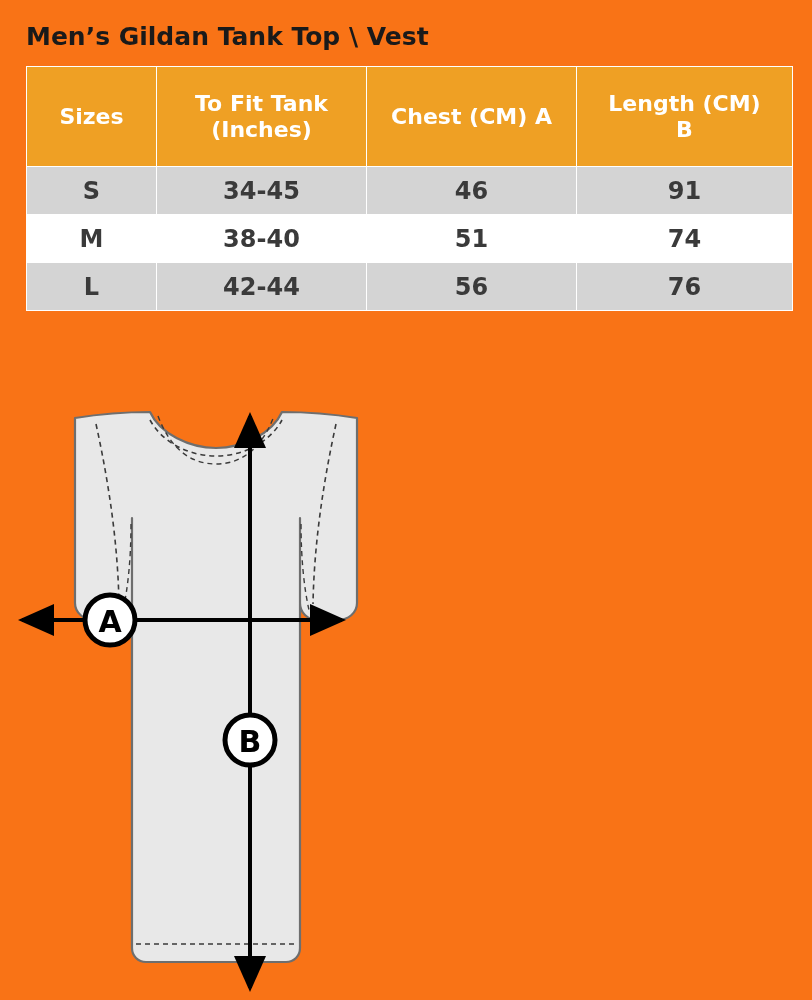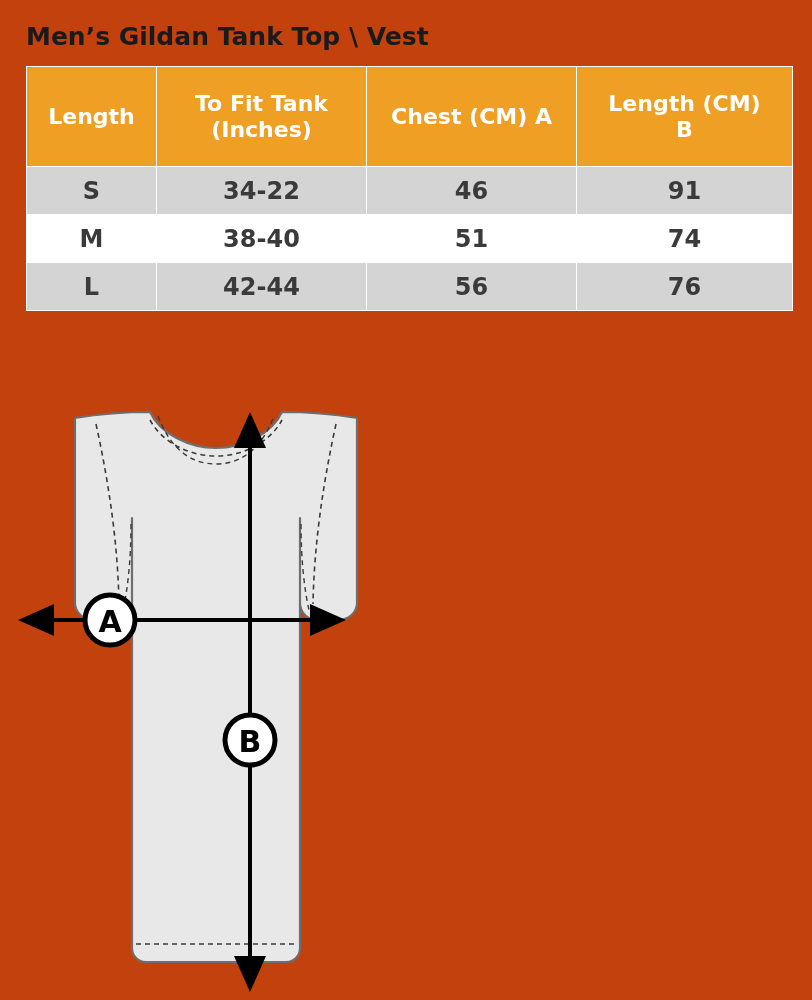--- a/index.html
+++ b/index.html
@@ -8,21 +8,21 @@
     padding: 0;
     width: 812px;
     height: 1000px;
     background: #ffffff;
     font-family: "DejaVu Sans", sans-serif;
   }
   .page {
     position: relative;
     width: 812px;
     height: 1000px;
-    background: #c2410c;
+    background: #f97316;
     overflow: hidden;
   }
   .title {
     position: absolute;
     left: 26px;
     top: 22px;
     font-size: 25px;
     font-weight: bold;
     color: #1a1a1a;
     letter-spacing: 0px;
@@ -78,39 +78,39 @@
 <body>
 
 <div class="page">
 
   <div class="title">Men’s Gildan Tank Top \ Vest</div>
 
   <table class="size-table">
     <thead>
       <tr>
         <th class="col-0">
-          <span>Length</span>
+          <span>Sizes</span>
         </th>
         <th class="col-1">
           <span>To Fit Tank</span><br>
           <span>(Inches)</span>
         </th>
         <th class="col-2">
           <span>Chest (CM) A</span>
         </th>
         <th class="col-3">
           <span>Length  (CM)</span><br>
           <span>B</span>
         </th>
       </tr>
     </thead>
     <tbody>
       <tr class="row-odd">
         <td>S</td>
-        <td>34-22</td>
+        <td>34-45</td>
         <td>46</td>
         <td>91</td>
       </tr>
       <tr class="row-even">
         <td>M</td>
         <td>38-40</td>
         <td>51</td>
         <td>74</td>
       </tr>
       <tr class="row-odd">

